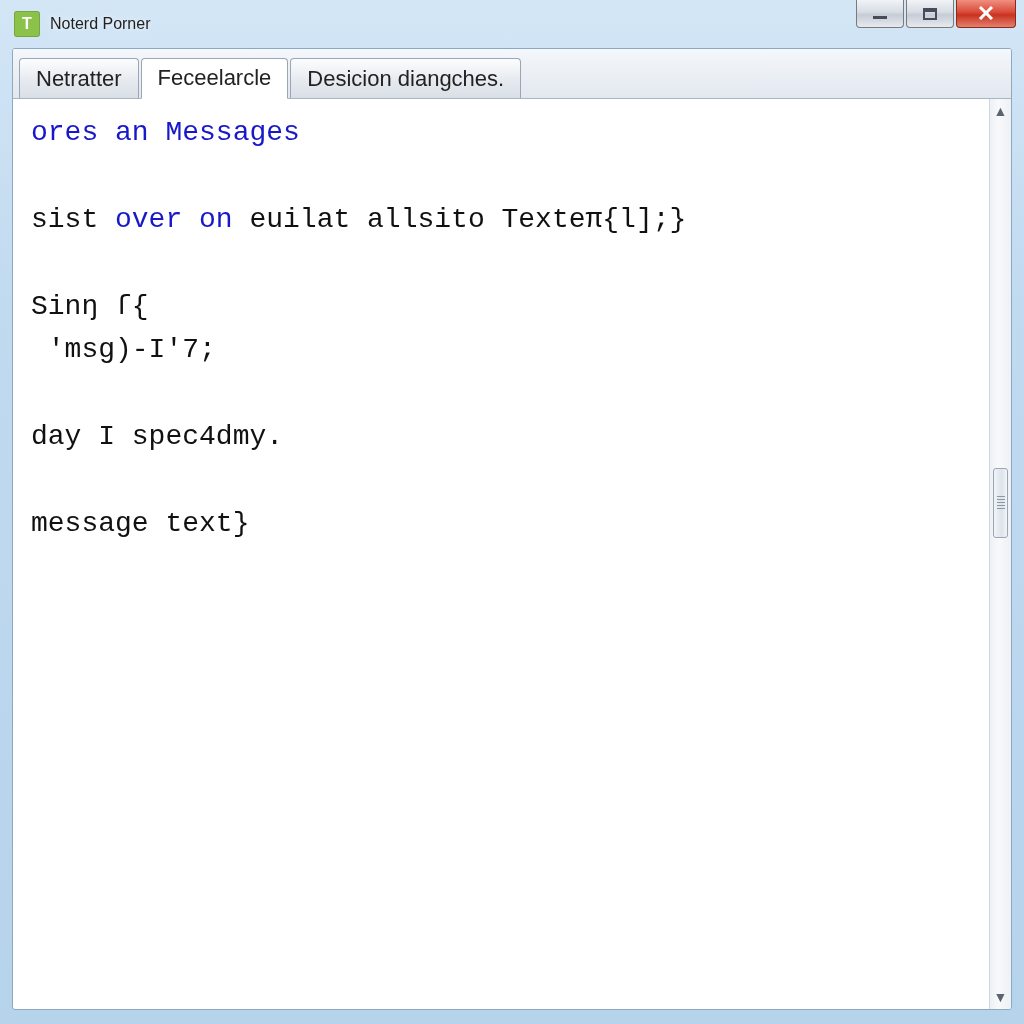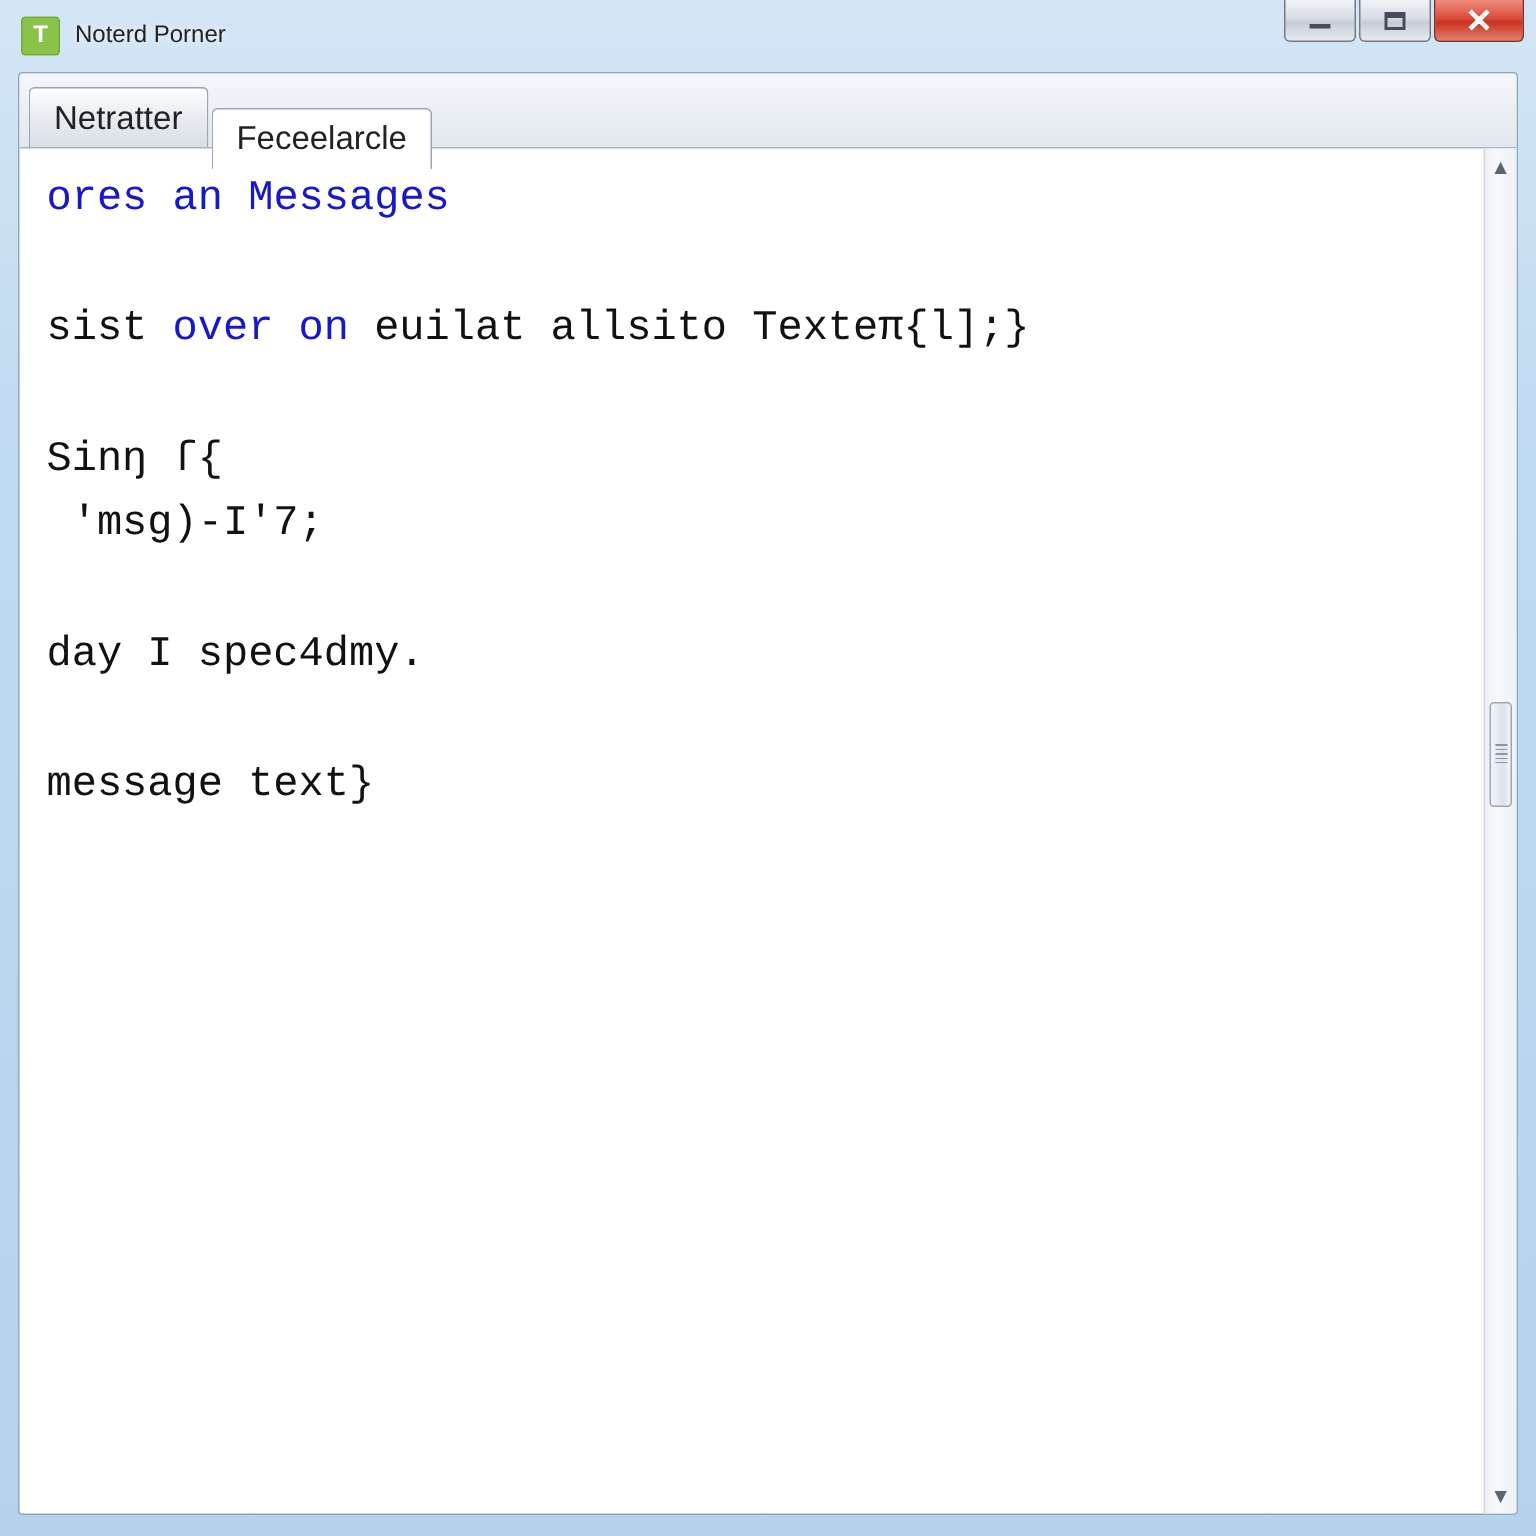--- a/index.html
+++ b/index.html
@@ -115,21 +115,21 @@
     background: linear-gradient(to bottom, #fcfdfe 0%, #e8ecf1 50%, #d9dfe6 100%);
     display: flex;
     align-items: center;
     font-size: 22px;
     color: #222;
     cursor: default;
   }
   .tab.active {
     background: #fff;
     position: relative;
-    top: 15px;
+    top: 1px;
     border-bottom: 1px solid #fff;
     padding-bottom: 1px;
     height: 41px;
   }
 
   
   .content-wrap {
     position: absolute;
     left: 0; right: 0;
     top: 50px; bottom: 0;
@@ -199,20 +199,21 @@
     <div class="win-btn close">
         <span>✕</span>
       </div>
   </div>
 </div>
 
 <div class="client">
   <div class="tabstrip">
     <div class="tab">Netratter</div>
     <div class="tab active">Feceelarcle</div>
+    <div class="tab">Desicion diangches.</div>
   </div>
 
   <div class="content-wrap">
     <div class="editor"><span class="kw">ores</span> <span class="kw">an</span> <span class="kw">Messages</span>
 
 <span>sist </span><span class="kw">over on</span><span> euilat allsito Texteπ{l];}</span>
 
 <span>Sinŋ ſ{</span>
 <span> 'msg)-I'7;</span>
 

